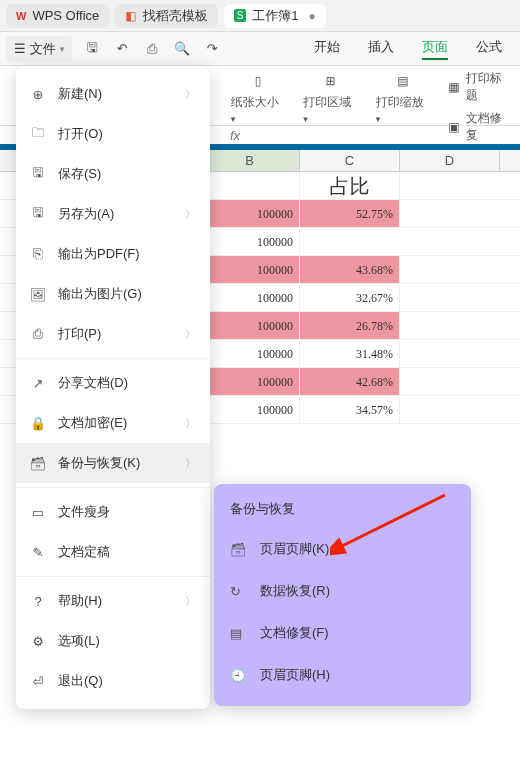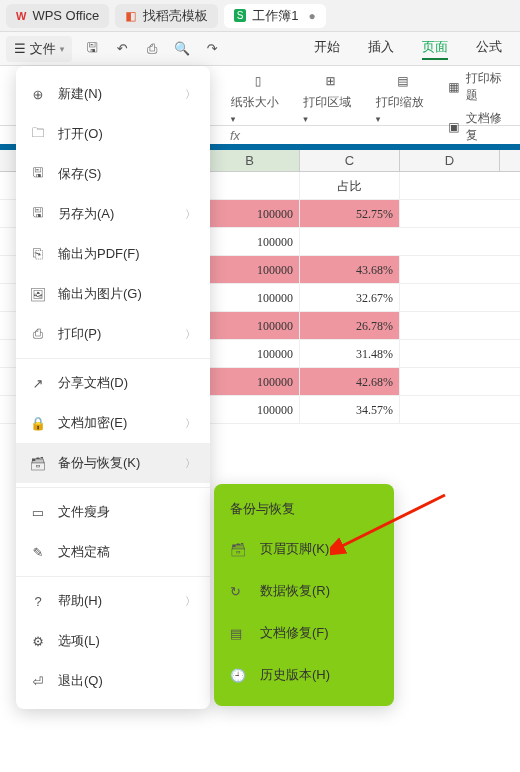--- a/index.html
+++ b/index.html
@@ -24,29 +24,29 @@
   .grid { position: relative; }
   .col-headers { display: flex; height: 22px; background: #f5f5f5; border-bottom: 1px solid #ccc; }
   .col-h { border-right: 1px solid #ccc; text-align: center; line-height: 22px; color: #555; }
   .col-B { width: 100px; margin-left: 200px; background: #dbe8d8; }
   .col-C { width: 100px; }
   .col-D { width: 100px; }
   .row { display: flex; height: 28px; border-bottom: 1px solid #eee; }
   .cell { border-right: 1px solid #eee; text-align: right; padding: 0 6px; line-height: 28px; font-size: 12px; font-family: "SimSun", serif; }
   .cell.b { width: 100px; margin-left: 200px; }
   .cell.c { width: 100px; }
-  .row.header .cell { text-align: center; font-size: 12px; }
+  .row.header .cell { text-align: center; font-size: 20px; }
   .row.hl .cell.b, .row.hl .cell.c { background: #ef97a1; }
   .file-menu { position: absolute; top: 66px; left: 16px; width: 194px; background: #fff; border-radius: 8px; box-shadow: 0 4px 18px rgba(0,0,0,.18); padding: 8px 0; z-index: 10; }
   .menu-item { display: flex; align-items: center; height: 40px; padding: 0 14px; gap: 12px; color: #333; }
   .menu-item:hover, .menu-item.hover { background: #f0f0f0; }
   .menu-item .chev { margin-left: auto; color: #999; font-size: 11px; }
   .menu-item .mi-icon { width: 16px; display: flex; justify-content: center; color: #555; }
   .menu-sep { height: 1px; background: #eee; margin: 4px 0; }
-  .sub-menu { position: absolute; top: 484px; left: 214px; width: 180px; background: #84cc16; border-radius: 8px; box-shadow: 0 4px 18px rgba(0,0,0,.18); padding: 10px 0; z-index: 10; }
+  .sub-menu { position: absolute; top: 484px; left: 214px; width: 257px; background: #c4b5fd; border-radius: 8px; box-shadow: 0 4px 18px rgba(0,0,0,.18); padding: 10px 0; z-index: 10; }
   .sub-title { padding: 6px 16px 10px; font-size: 13px; color: #333; font-weight: 500; }
   .sub-item { display: flex; align-items: center; height: 42px; padding: 0 16px; gap: 12px; }
   .sub-item .mi-icon { width: 18px; color: #555; }
   .arrow { position: absolute; z-index: 20; pointer-events: none; }
   svg { display: block; }
 </style>
 </head>
 <body>
 
 <div class="tabs">
@@ -241,21 +241,21 @@
       <div class="sub-item">
         <span class="mi-icon">↻</span>
         <span>数据恢复(R)</span>
       </div>
       <div class="sub-item">
         <span class="mi-icon">▤</span>
         <span>文档修复(F)</span>
       </div>
       <div class="sub-item">
         <span class="mi-icon">🕘</span>
-        <span>历史版本(H)</span>
+        <span>页眉页脚(H)</span>
       </div>
     </div>
 </div>
 
 <svg class="arrow" style="left:330px;top:490px" width="120" height="70">
   <defs>
       <marker id="ah" markerWidth="10" markerHeight="10" refX="2" refY="3" orient="auto">
         <path d="M0,0 L0,6 L8,3 z" fill="#e20"></path>
       </marker>
     </defs>

